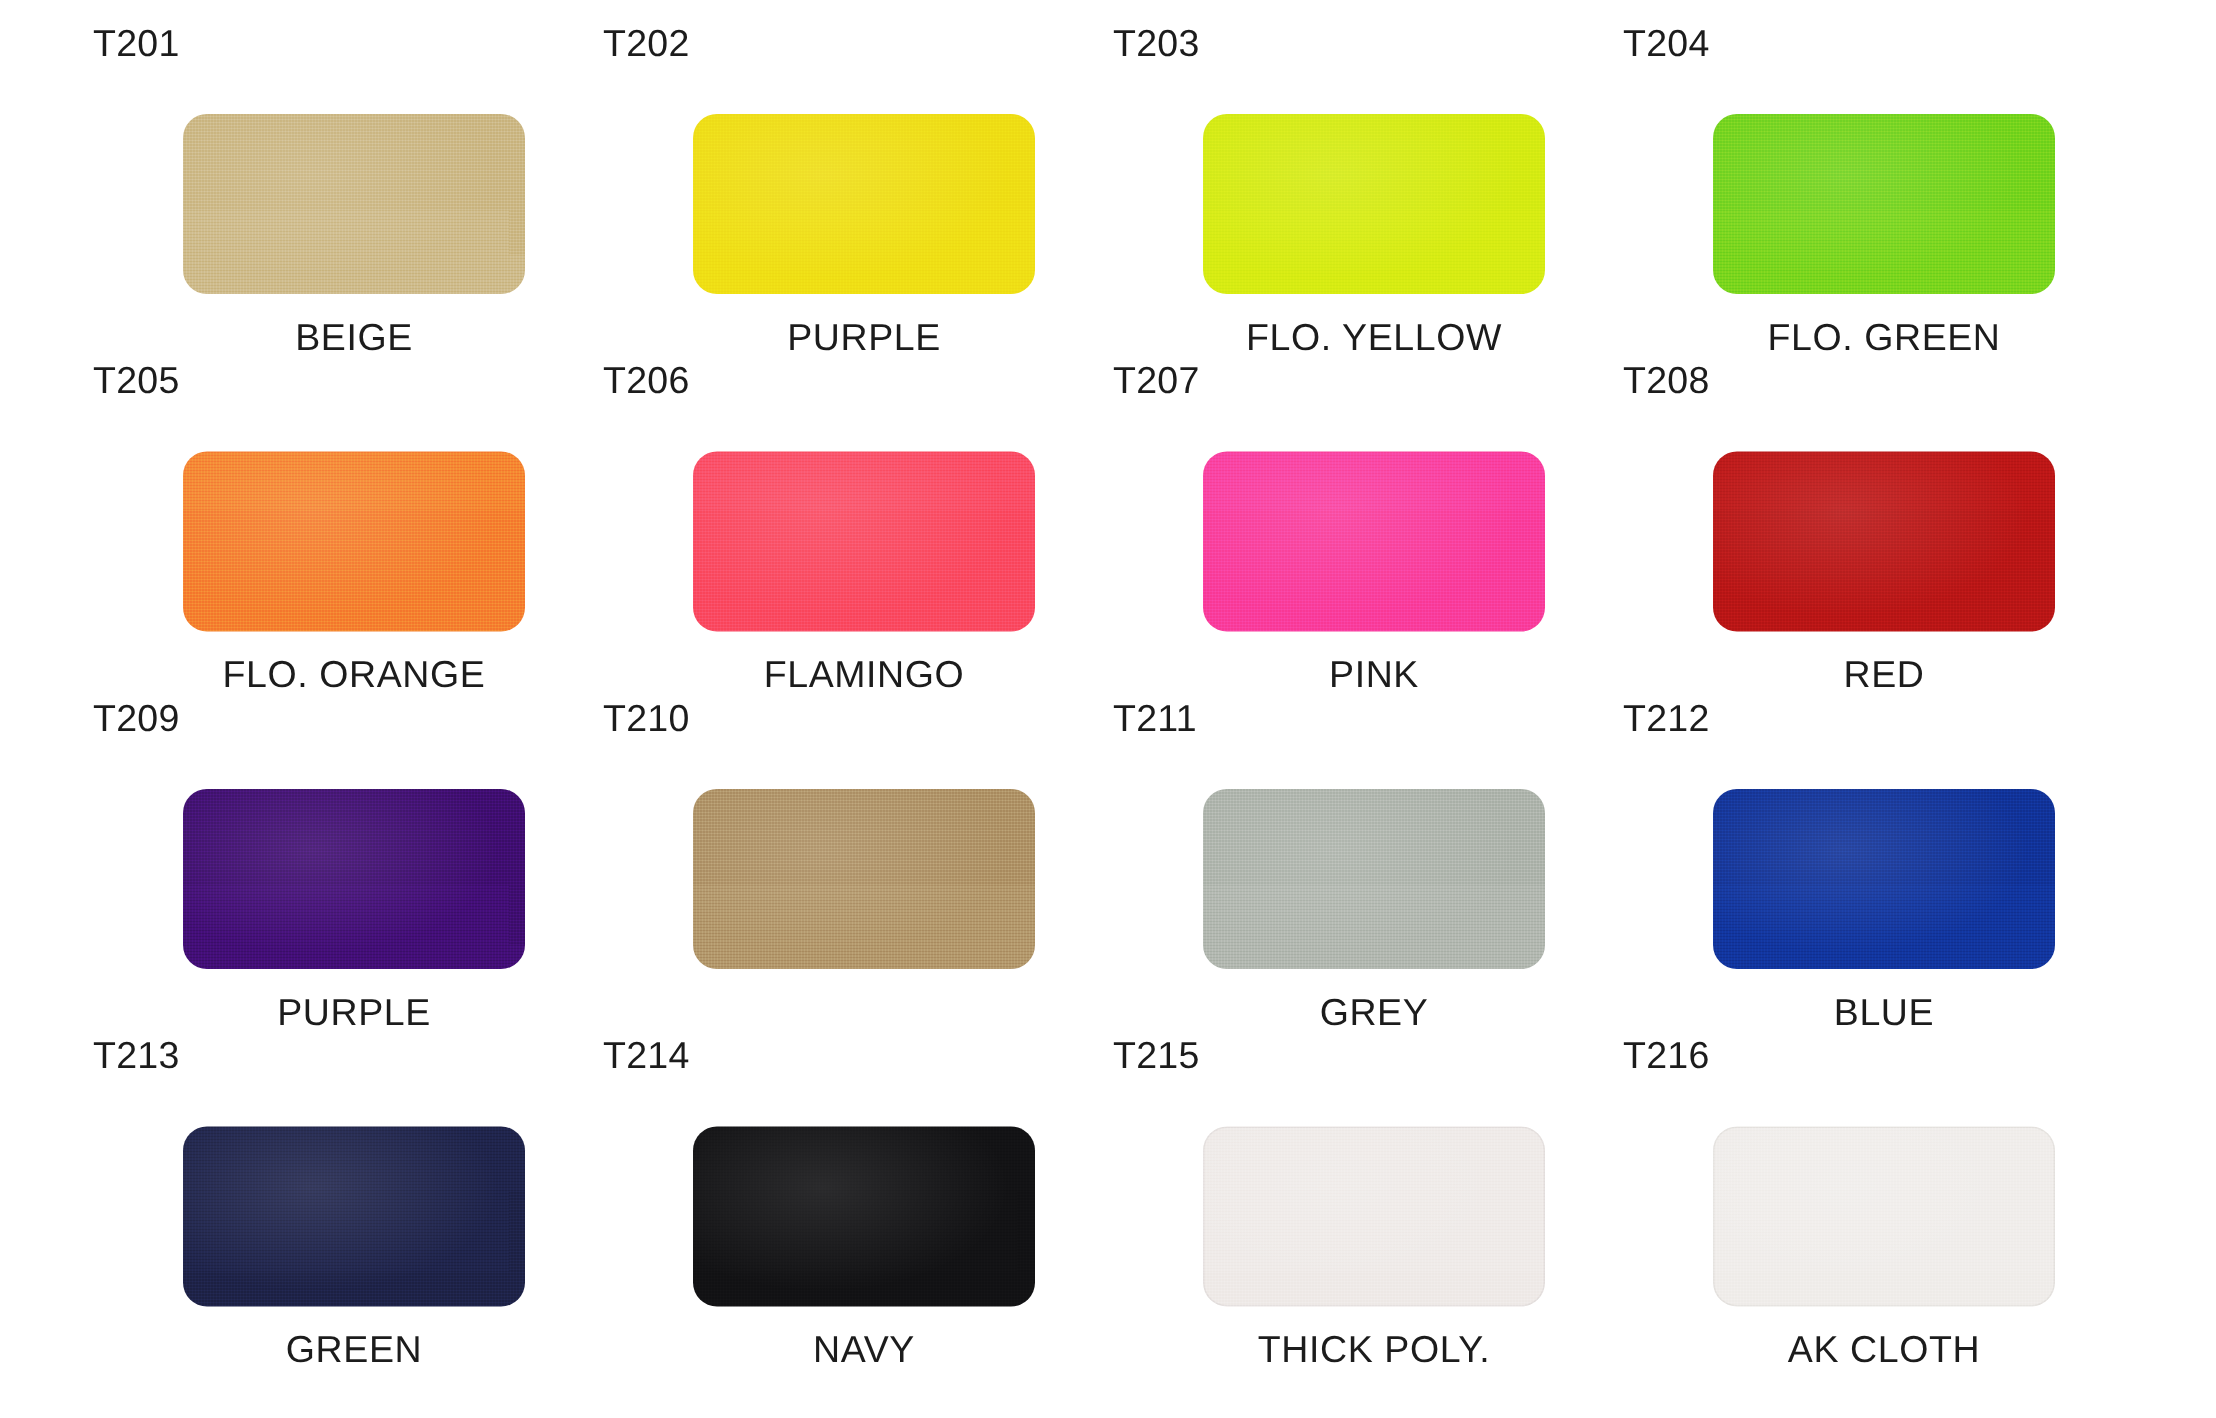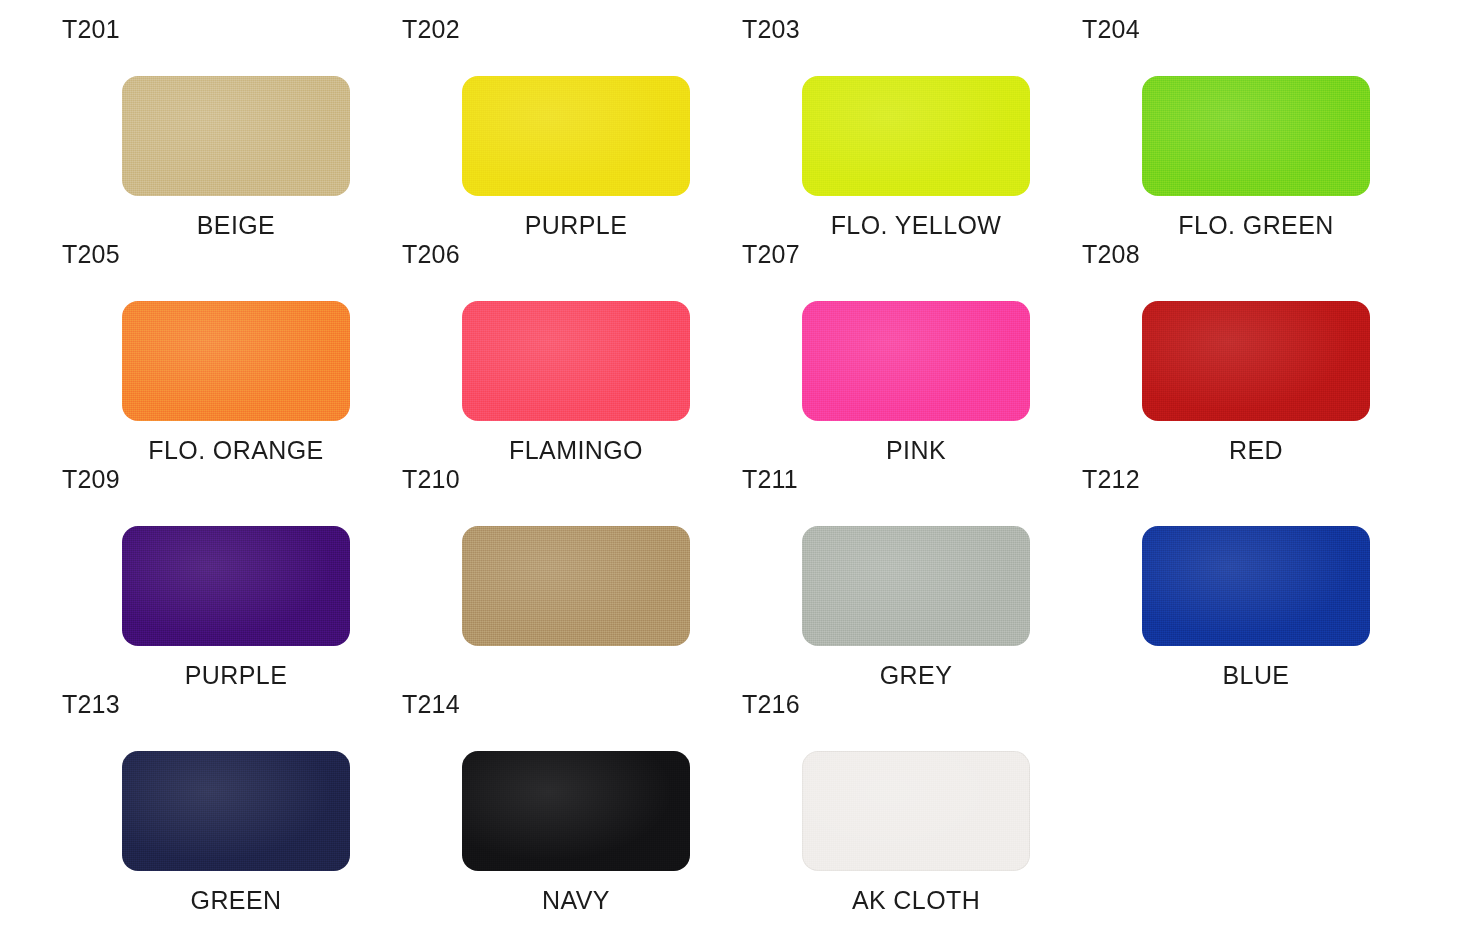--- a/index.html
+++ b/index.html
@@ -209,20 +209,28 @@
     </div>
     <div class="swatch-cell">
       <div class="swatch-code">T214</div>
       <div class="swatch-chip" style="background-color: rgb(18, 18, 20);">
         <div class="tex"></div>
         <div class="sheen"></div>
       </div>
       <div class="swatch-name">NAVY</div>
     </div>
     <div class="swatch-cell">
+      <div class="swatch-code">T215</div>
+      <div class="swatch-chip light" style="background-color: rgb(239, 234, 232);">
+        <div class="tex"></div>
+        <div class="sheen"></div>
+      </div>
+      <div class="swatch-name">THICK POLY.</div>
+    </div>
+    <div class="swatch-cell">
       <div class="swatch-code">T216</div>
       <div class="swatch-chip light" style="background-color: rgb(240, 237, 234);">
         <div class="tex"></div>
         <div class="sheen"></div>
       </div>
       <div class="swatch-name">AK CLOTH</div>
     </div>
   </div>
 
 </body></html>

